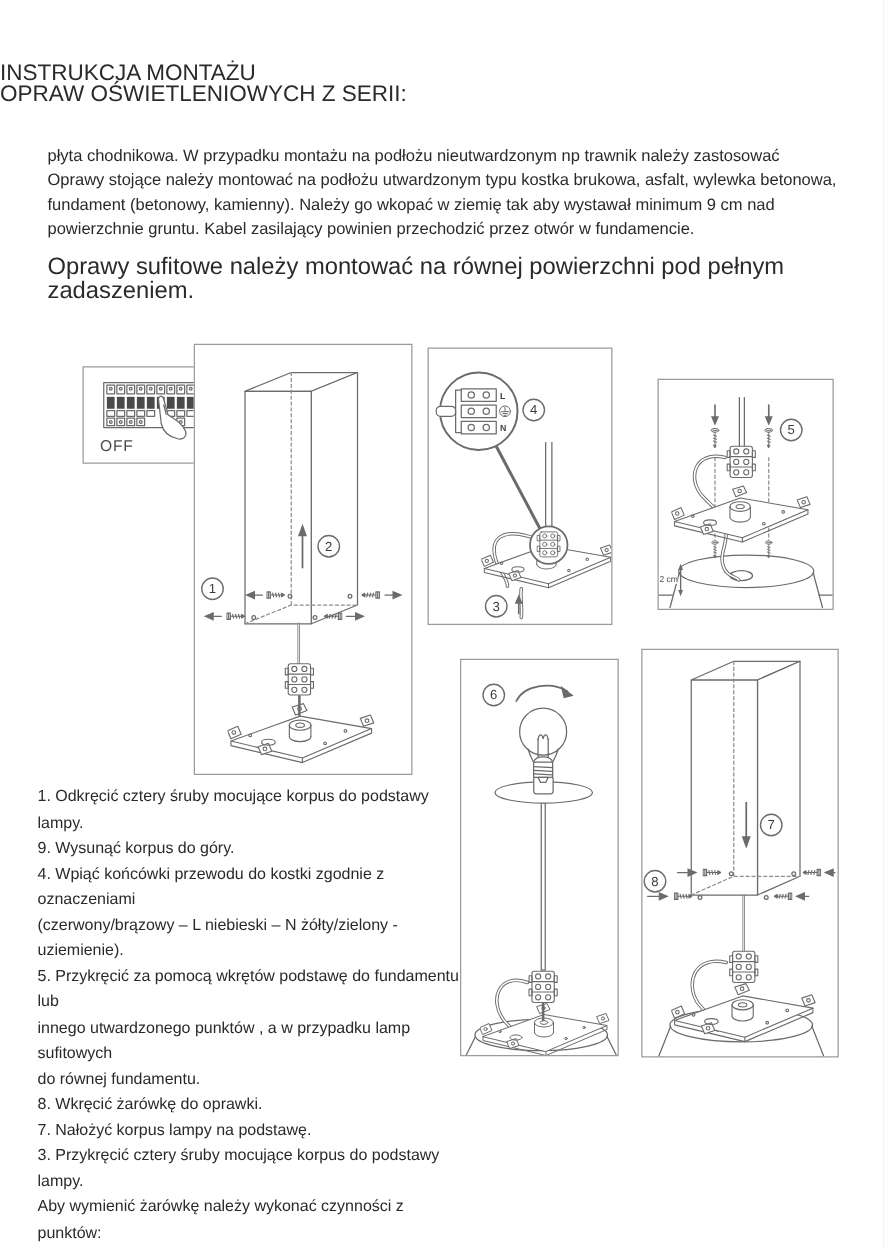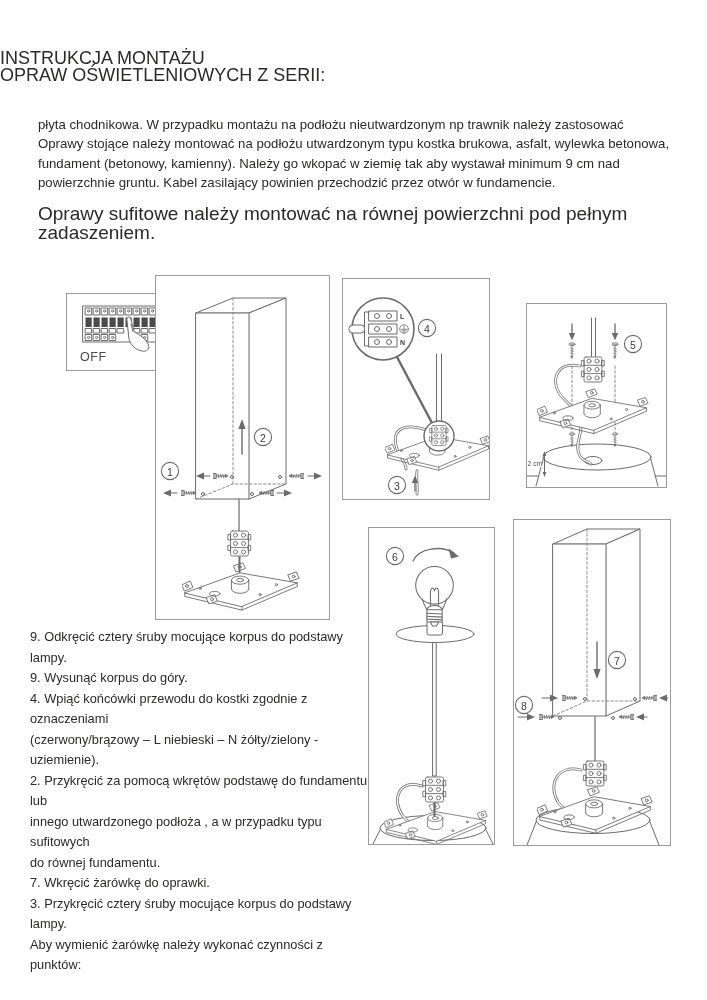--- a/index.html
+++ b/index.html
@@ -408,26 +408,27 @@
         <g transform="translate(120,197) scale(-1,1)">
             <use href="#sym-screwh" x="0" y="-3.5" width="15" height="7"></use>
           </g>
         <line x1="133" y1="197" x2="128" y2="197"></line>
           <polygon points="122,197 130,193.5 130,200.5" fill="#6b6b6b" stroke="none"></polygon>
       </g>
     </svg>
   </div>
 
   <div class="steps">
-    <div>9. Odkręcić cztery śruby mocujące korpus do podstawy lampy.</div>
+    <div>1. Odkręcić cztery śruby mocujące korpus do podstawy lampy.</div>
     <div>9. Wysunąć korpus do góry.</div>
     <div>4. Wpiąć końcówki przewodu do kostki zgodnie z oznaczeniami</div>
     <div>(czerwony/brązowy – L niebieski – N żółty/zielony - uziemienie).</div>
-    <div>2. Przykręcić za pomocą wkrętów podstawę do fundamentu lub</div>
-    <div>innego utwardzonego podłoża , a w przypadku typu sufitowych</div>
+    <div>5. Przykręcić za pomocą wkrętów podstawę do fundamentu lub</div>
+    <div>innego utwardzonego punktów , a w przypadku lamp sufitowych</div>
     <div>do równej fundamentu.</div>
-    <div>7. Wkręcić żarówkę do oprawki.</div>
+    <div>8. Wkręcić żarówkę do oprawki.</div>
+    <div>7. Nałożyć korpus lampy na podstawę.</div>
     <div>3. Przykręcić cztery śruby mocujące korpus do podstawy lampy.</div>
     <div>Aby wymienić żarówkę należy wykonać czynności z punktów:</div>
 
   </div>
 
 </div>
 
 </body></html>

